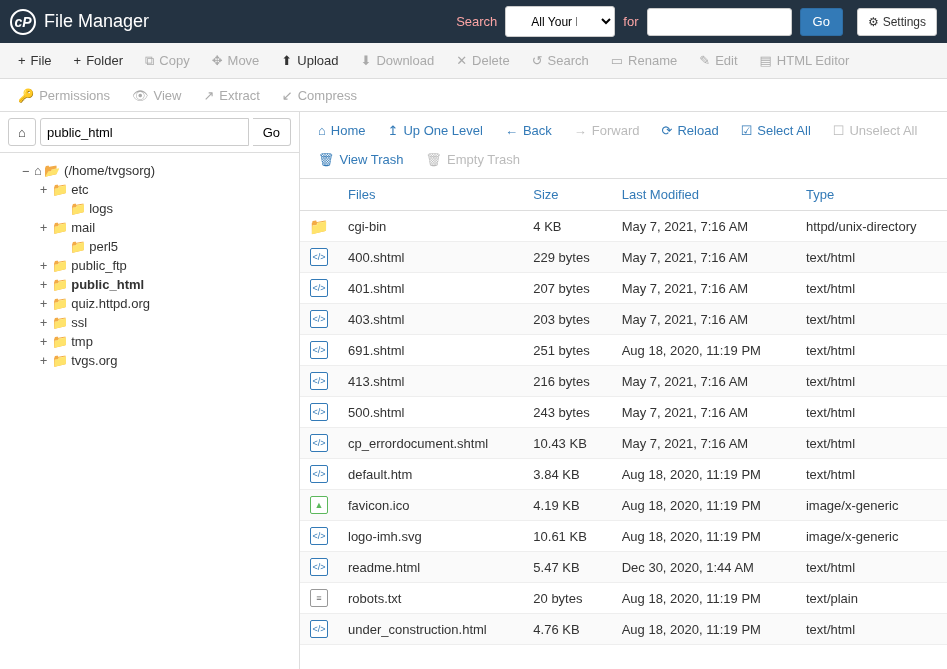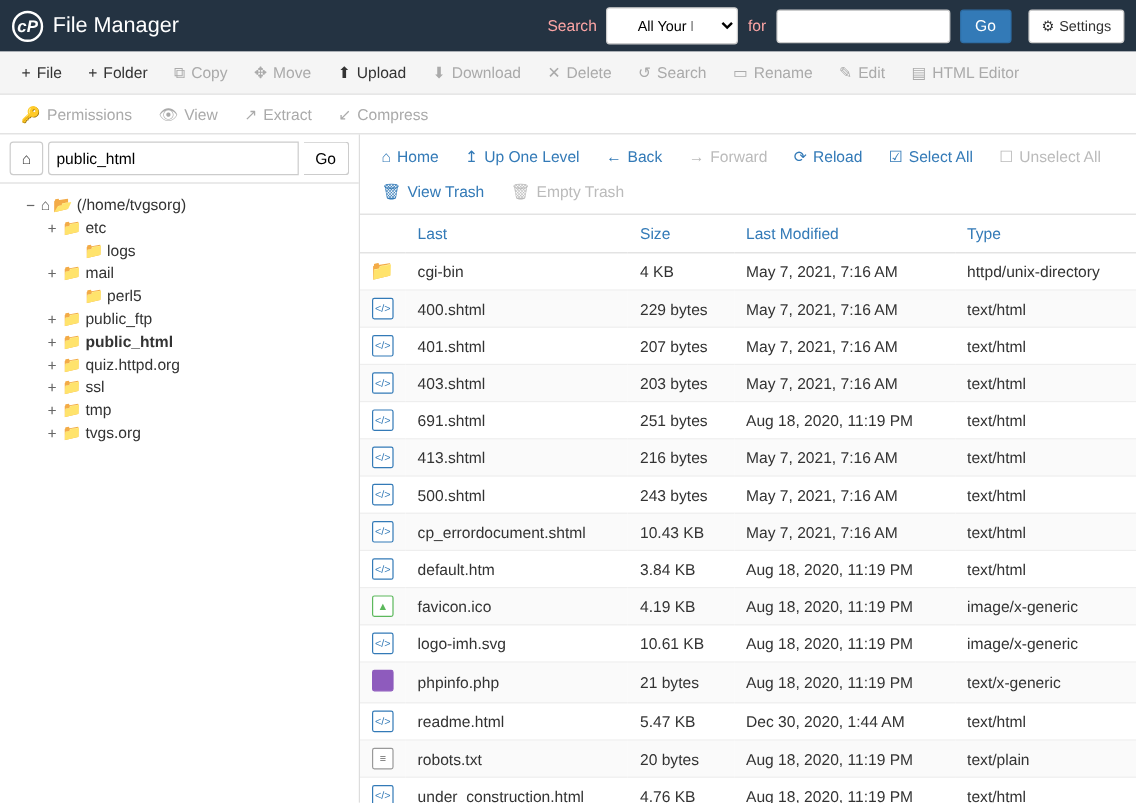--- a/index.html
+++ b/index.html
@@ -261,21 +261,21 @@
         <div class="act-btn disabled">
           <span>🗑</span>
           <span>Empty Trash</span>
         </div>
       </div>
     <div class="file-table-wrap">
       <table class="file-table">
         <thead>
           <tr>
             <th class="icon-col"></th>
-            <th>Last</th>
+            <th>Files</th>
             <th>Size</th>
             <th>Last Modified</th>
             <th>Type</th>
           </tr>
         </thead>
         <tbody id="file-tbody">
             <tr>
               <td class="icon-cell"><span class="file-ic folder">📁</span></td>
               <td>cgi-bin</td>
               <td>4 KB</td>
@@ -346,27 +346,20 @@
               <td>image/x-generic</td>
             </tr>
             <tr>
               <td class="icon-cell"><span class="file-ic code">&lt;/&gt;</span></td>
               <td>logo-imh.svg</td>
               <td>10.61 KB</td>
               <td>Aug 18, 2020, 11:19 PM</td>
               <td>image/x-generic</td>
             </tr>
             <tr>
-              <td class="icon-cell"><span class="file-ic php"></span></td>
-              <td>phpinfo.php</td>
-              <td>21 bytes</td>
-              <td>Aug 18, 2020, 11:19 PM</td>
-              <td>text/x-generic</td>
-            </tr>
-            <tr>
               <td class="icon-cell"><span class="file-ic code">&lt;/&gt;</span></td>
               <td>readme.html</td>
               <td>5.47 KB</td>
               <td>Dec 30, 2020, 1:44 AM</td>
               <td>text/html</td>
             </tr>
             <tr>
               <td class="icon-cell"><span class="file-ic txt">≡</span></td>
               <td>robots.txt</td>
               <td>20 bytes</td>

